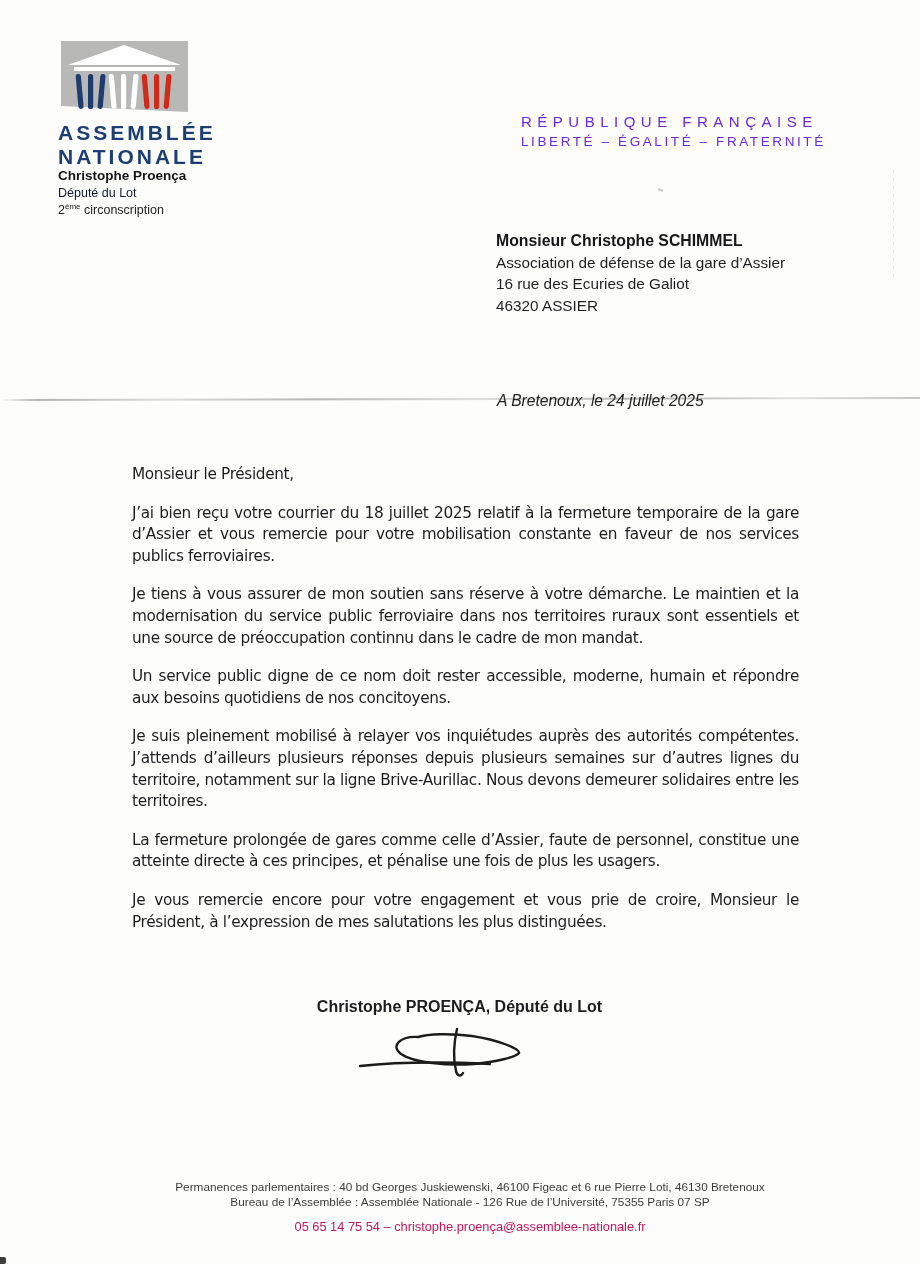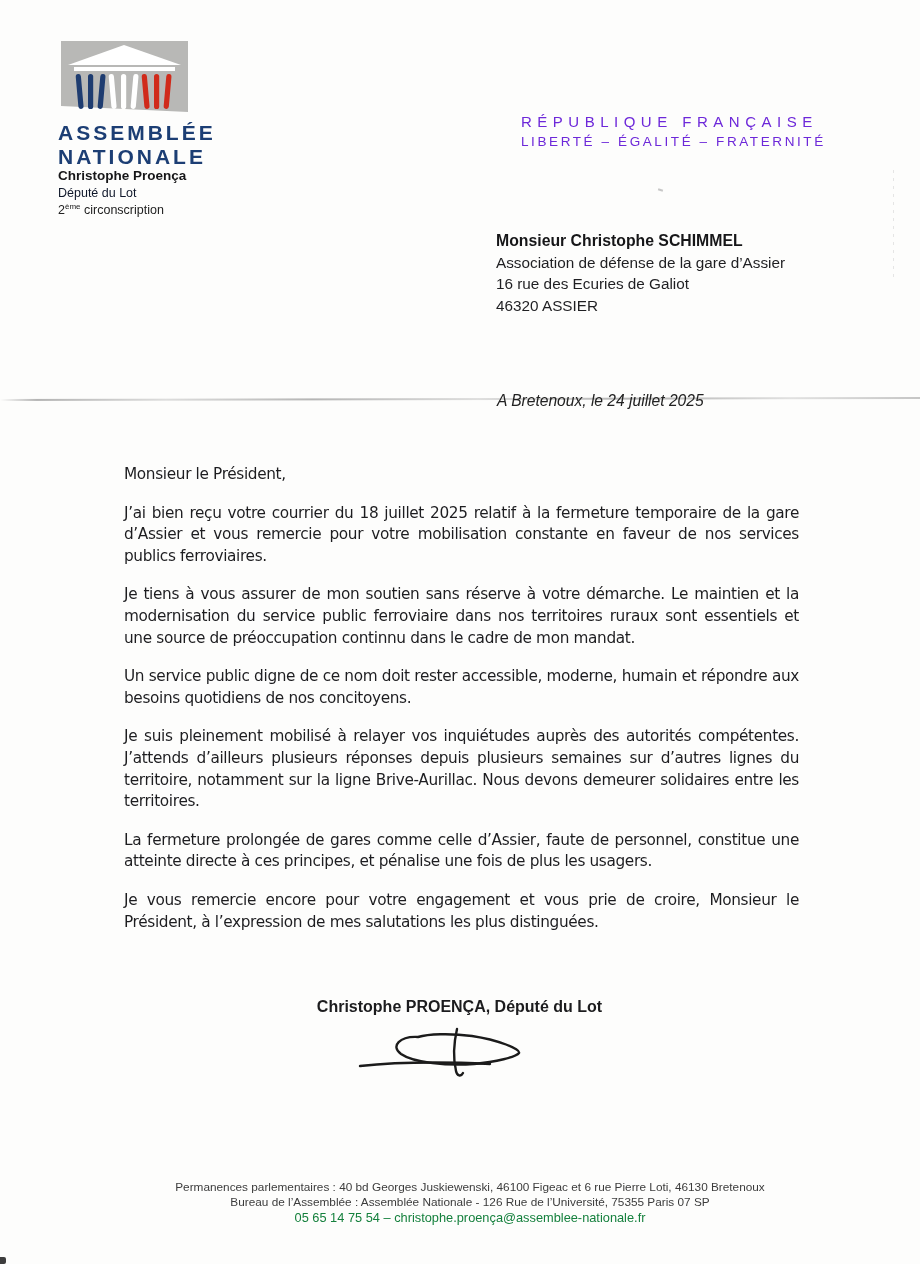--- a/index.html
+++ b/index.html
@@ -52,35 +52,35 @@
     position:absolute;left:497px;top:392px;
     font-size:15.6px;font-style:italic;color:#222;
     font-family:"Liberation Sans", sans-serif;
   }
   .body-text{
     position:absolute;left:120px;top:464px;width:679px;
     font-family:"DejaVu Sans", sans-serif;
     font-size:15.3px;line-height:21.6px;letter-spacing:-0.35px;
     color:#1d1d20;
   }
-  .body-text p{margin:0 0 17px 4px;text-align:justify;}
+  .body-text p{margin:0 0 17px 12px;text-align:justify;}
   .body-text p.salutation{text-align:left;}
   
   .sig-byline{
     position:absolute;left:120px;top:998px;width:679px;
     text-align:center;font-size:16px;color:#1c1c1e;font-weight:bold;
   }
   .signature-svg{position:absolute;left:356px;top:1024px;}
   
   .footer{
     position:absolute;left:40px;top:1180px;width:860px;
     text-align:center;color:#3c3c3c;line-height:14.8px;
   }
   .footer-line{font-size:11.8px;}
-  .footer-line.contact{font-size:12.8px;margin-top:1px;color:#15803d;}
+  .footer-line.contact{font-size:12.8px;margin-top:10px;color:#be185d;}
 </style>
 </head>
 <body>
 
 <div class="page">
 
   <div class="logo-block">
     <svg class="logo-svg" width="127" height="77" viewBox="0 0 127 77">
       <polygon points="0,0 127,0 127,71 0,65" fill="#b8b8b6"></polygon>
       <polygon points="7,24 63,4 120,24" fill="#ffffff"></polygon>

